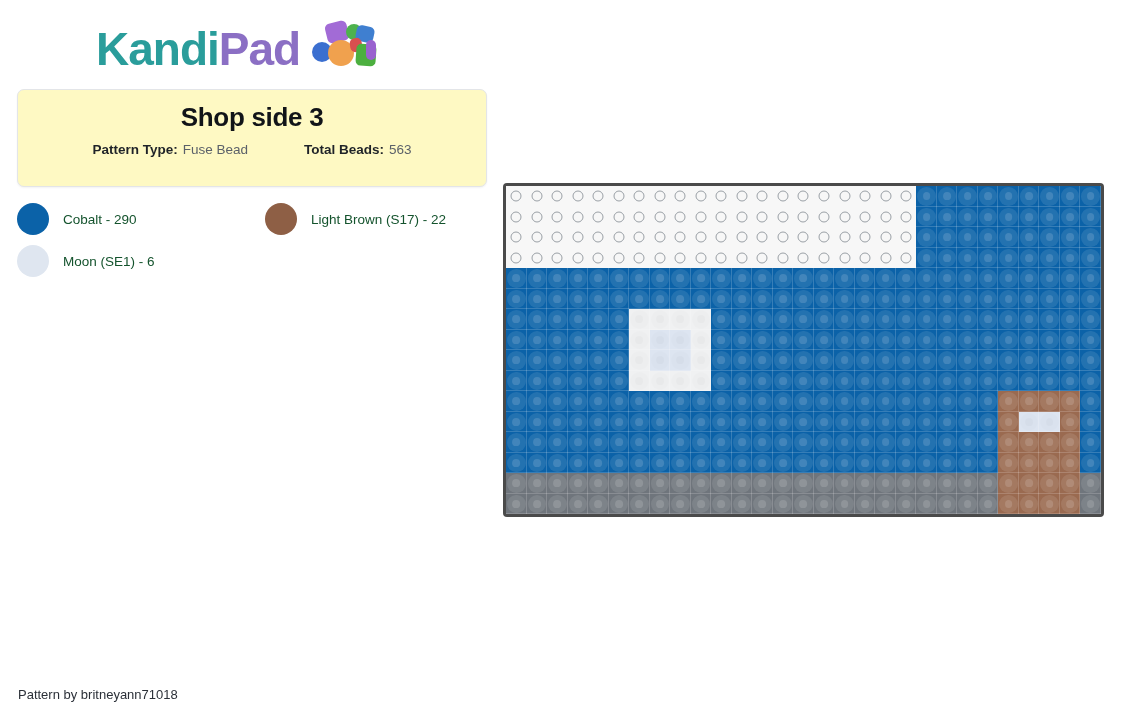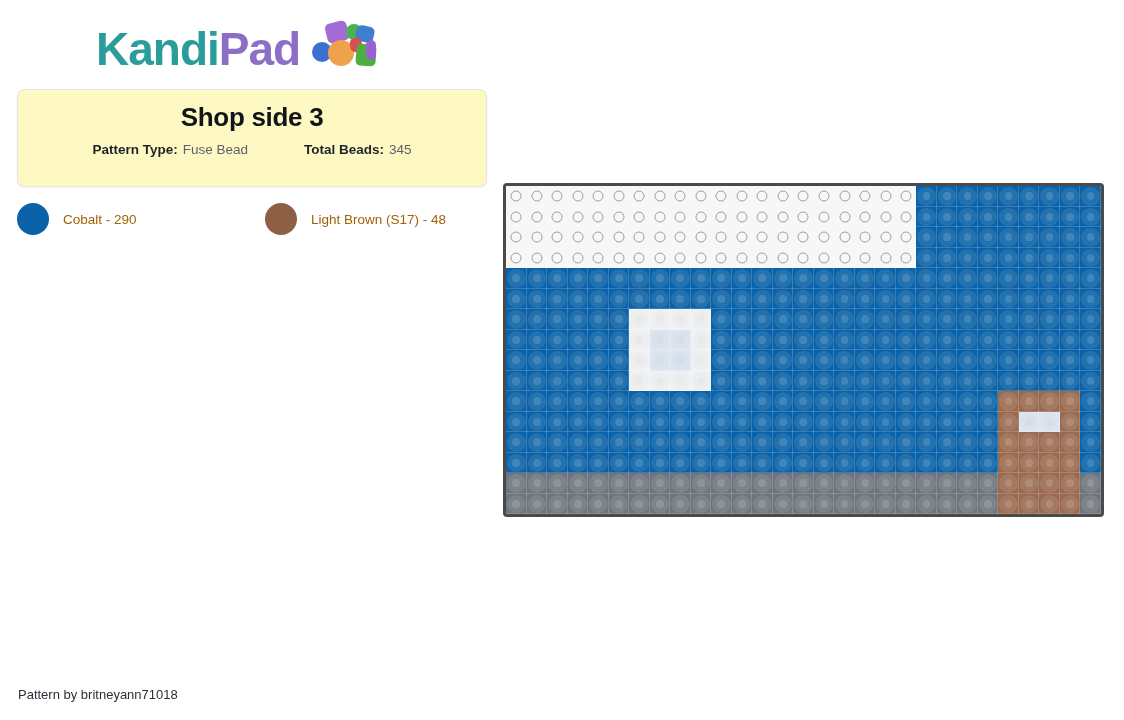--- a/index.html
+++ b/index.html
@@ -55,21 +55,21 @@
     position:absolute; left:17px; top:198px; width:470px;
     display:grid; grid-template-columns:232px 232px; gap:0 16px;
   }
   .legend-item{
     display:flex; align-items:center; height:42px; margin-bottom:0;
   }
   .legend-swatch{
     width:32px; height:32px; border-radius:50%; flex:0 0 32px;
   }
   .legend-label{
-    margin-left:14px; font-size:13.5px; color:#a16207; white-space:nowrap;
+    margin-left:14px; font-size:13.5px; color:#14532d; white-space:nowrap;
   }
 
   
   #pattern-wrap{
     position:absolute; left:503px; top:183px;
     width:601px; height:334px;
     background:#4a4a4a;
     border-radius:4px;
     padding:3px;
     box-sizing:border-box;
@@ -151,33 +151,37 @@
 
 <div id="info-card">
   <h1 id="pattern-title">Shop side 3</h1>
   <div class="meta-row" id="meta-row-1">
     <span class="meta-cell">
       <span class="lbl">Pattern Type:</span>
       <span class="val">Fuse Bead</span>
     </span>
     <span class="meta-cell">
       <span class="lbl">Total Beads:</span>
-      <span class="val">345</span>
+      <span class="val">563</span>
     </span>
   </div>
 </div>
 
 <div id="legend">
     <div class="legend-item">
       <span class="legend-swatch" style="background: rgb(11, 98, 168);"></span>
       <span class="legend-label">Cobalt - 290</span>
     </div>
     <div class="legend-item">
       <span class="legend-swatch" style="background: rgb(142, 95, 69);"></span>
-      <span class="legend-label">Light Brown (S17) - 48</span>
+      <span class="legend-label">Light Brown (S17) - 22</span>
+    </div>
+    <div class="legend-item">
+      <span class="legend-swatch" style="background: rgb(223, 230, 240);"></span>
+      <span class="legend-label">Moon (SE1) - 6</span>
     </div>
   </div>
 
 <div id="pattern-wrap">
   <div id="pattern-grid">
       <div class="cell empty"></div>
       <div class="cell empty"></div>
       <div class="cell empty"></div>
       <div class="cell empty"></div>
       <div class="cell empty"></div>

